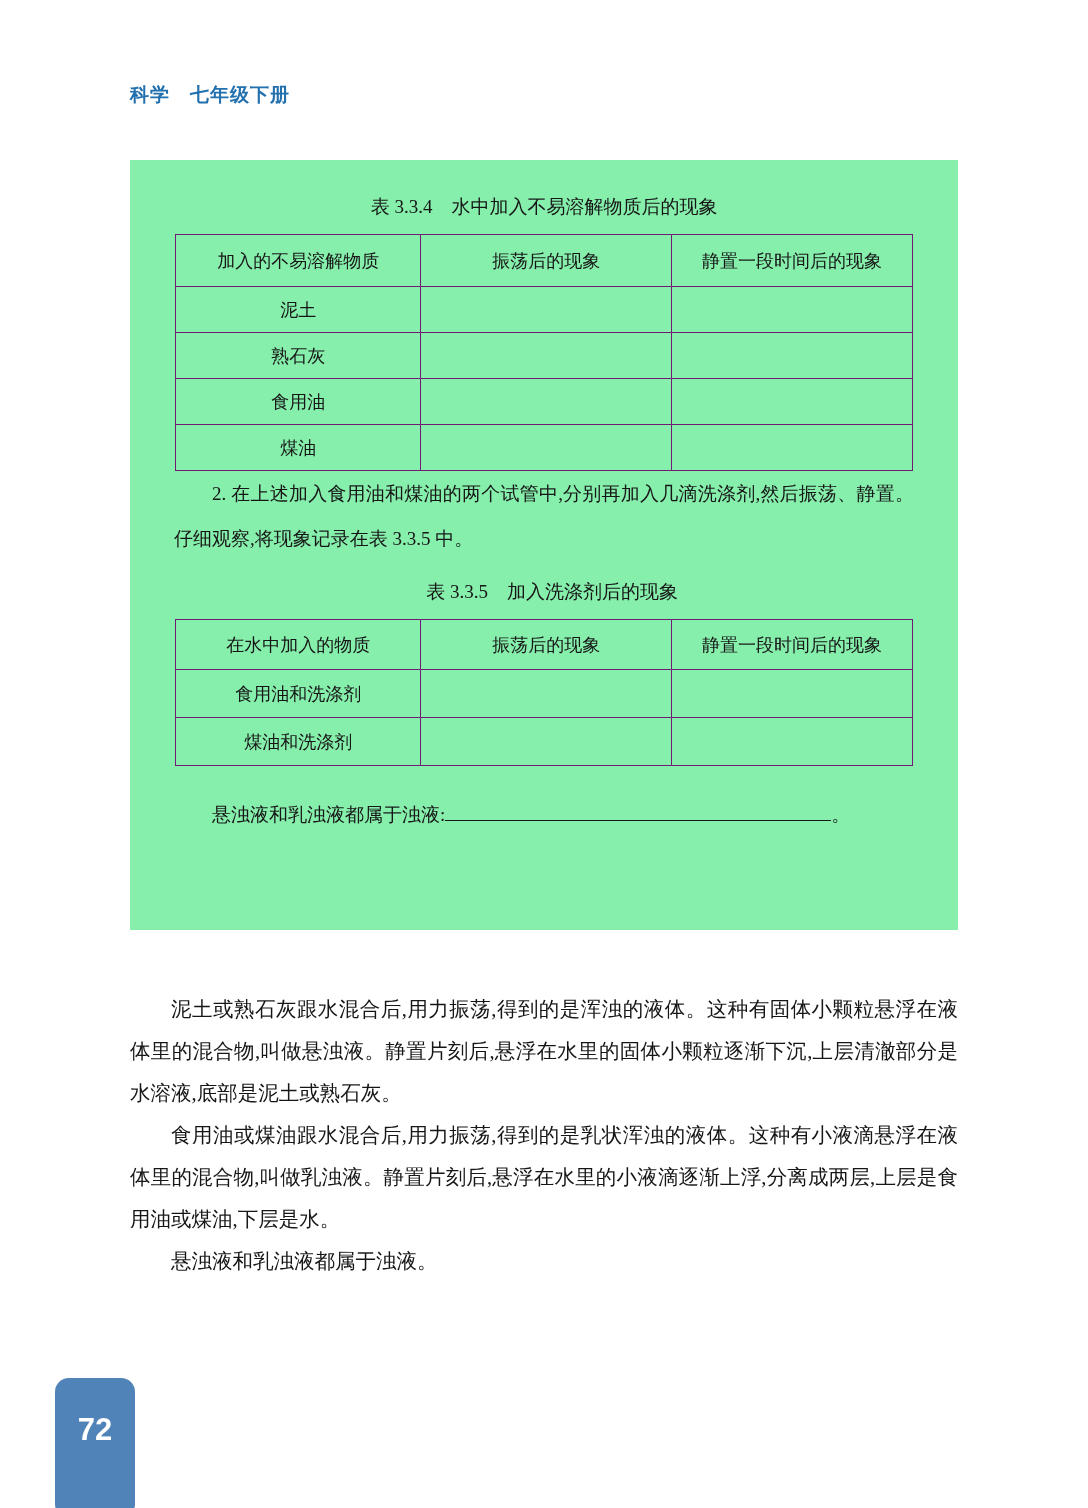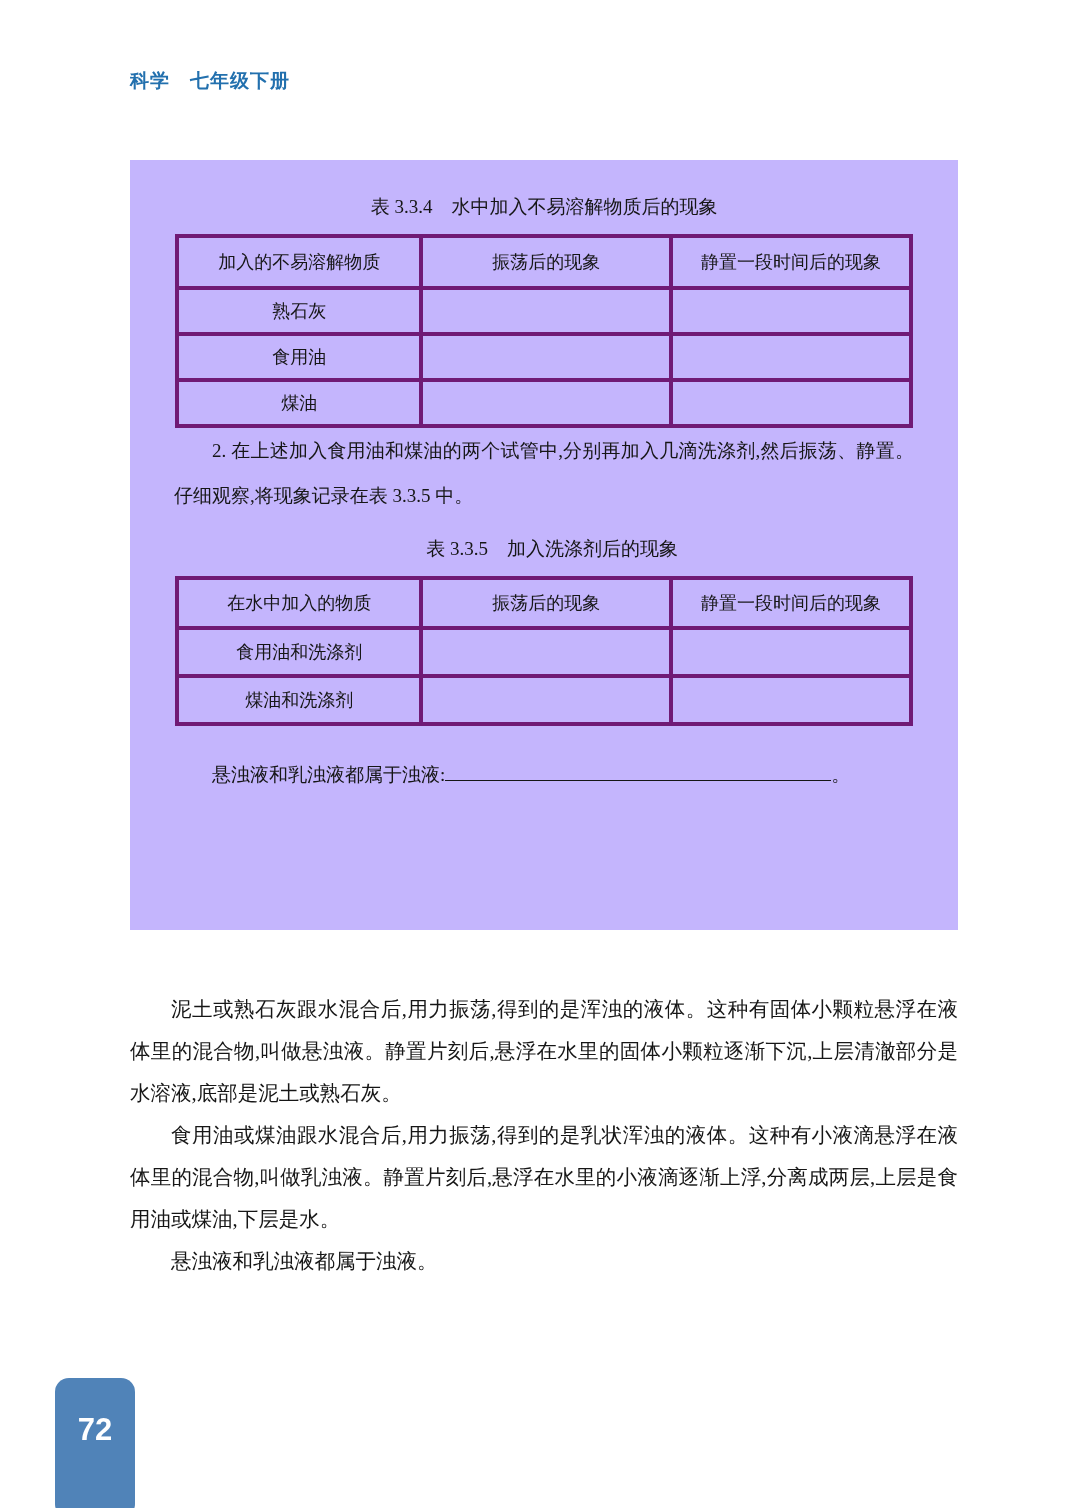--- a/index.html
+++ b/index.html
@@ -10,52 +10,52 @@
     height: 1508px;
     margin: 0 auto;
     background: #ffffff;
     color: #161616;
     font-family: "Liberation Serif", serif;
     overflow: hidden;
   }
   .book-header {
     position: absolute;
     left: 130px;
-    top: 68px;
+    top: 82px;
     font-family: "Liberation Sans", sans-serif;
     font-weight: bold;
     font-size: 19px;
     color: #2270ae;
     letter-spacing: 1px;
   }
   .activity-box {
     position: absolute;
     left: 130px;
     top: 160px;
     width: 828px;
     height: 770px;
-    background: #c4b5fd;
+    background: #86efac;
     overflow: hidden;
   }
   .caption {
     text-align: center;
     font-size: 19px;
     line-height: 26px;
   }
   .caption-1 { margin-top: 34px; }
   .caption-2 { margin-top: 18px; margin-left: 16px; }
   table {
     border-collapse: collapse;
     table-layout: fixed;
     width: 738px;
     margin: 14px auto 0 auto;
     background: transparent;
   }
   th, td {
-    border: 4px solid #701a75;
+    border: 1px solid #701a75;
     text-align: center;
     vertical-align: middle;
     font-weight: normal;
     font-size: 18px;
     padding: 0 6px;
   }
   col.c1 { width: 33.3%; }
   col.c2 { width: 34.0%; }
   col.c3 { width: 32.7%; }
   .t1 th { height: 52px; }
@@ -128,20 +128,25 @@
         </colgroup>
       <thead>
         <tr>
           <th>加入的不易溶解物质</th>
           <th>振荡后的现象</th>
           <th>静置一段时间后的现象</th>
         </tr>
       </thead>
       <tbody>
         <tr>
+          <td>泥土</td>
+          <td></td>
+          <td></td>
+        </tr>
+        <tr>
           <td>熟石灰</td>
           <td></td>
           <td></td>
         </tr>
         <tr>
           <td>食用油</td>
           <td></td>
           <td></td>
         </tr>
         <tr>

